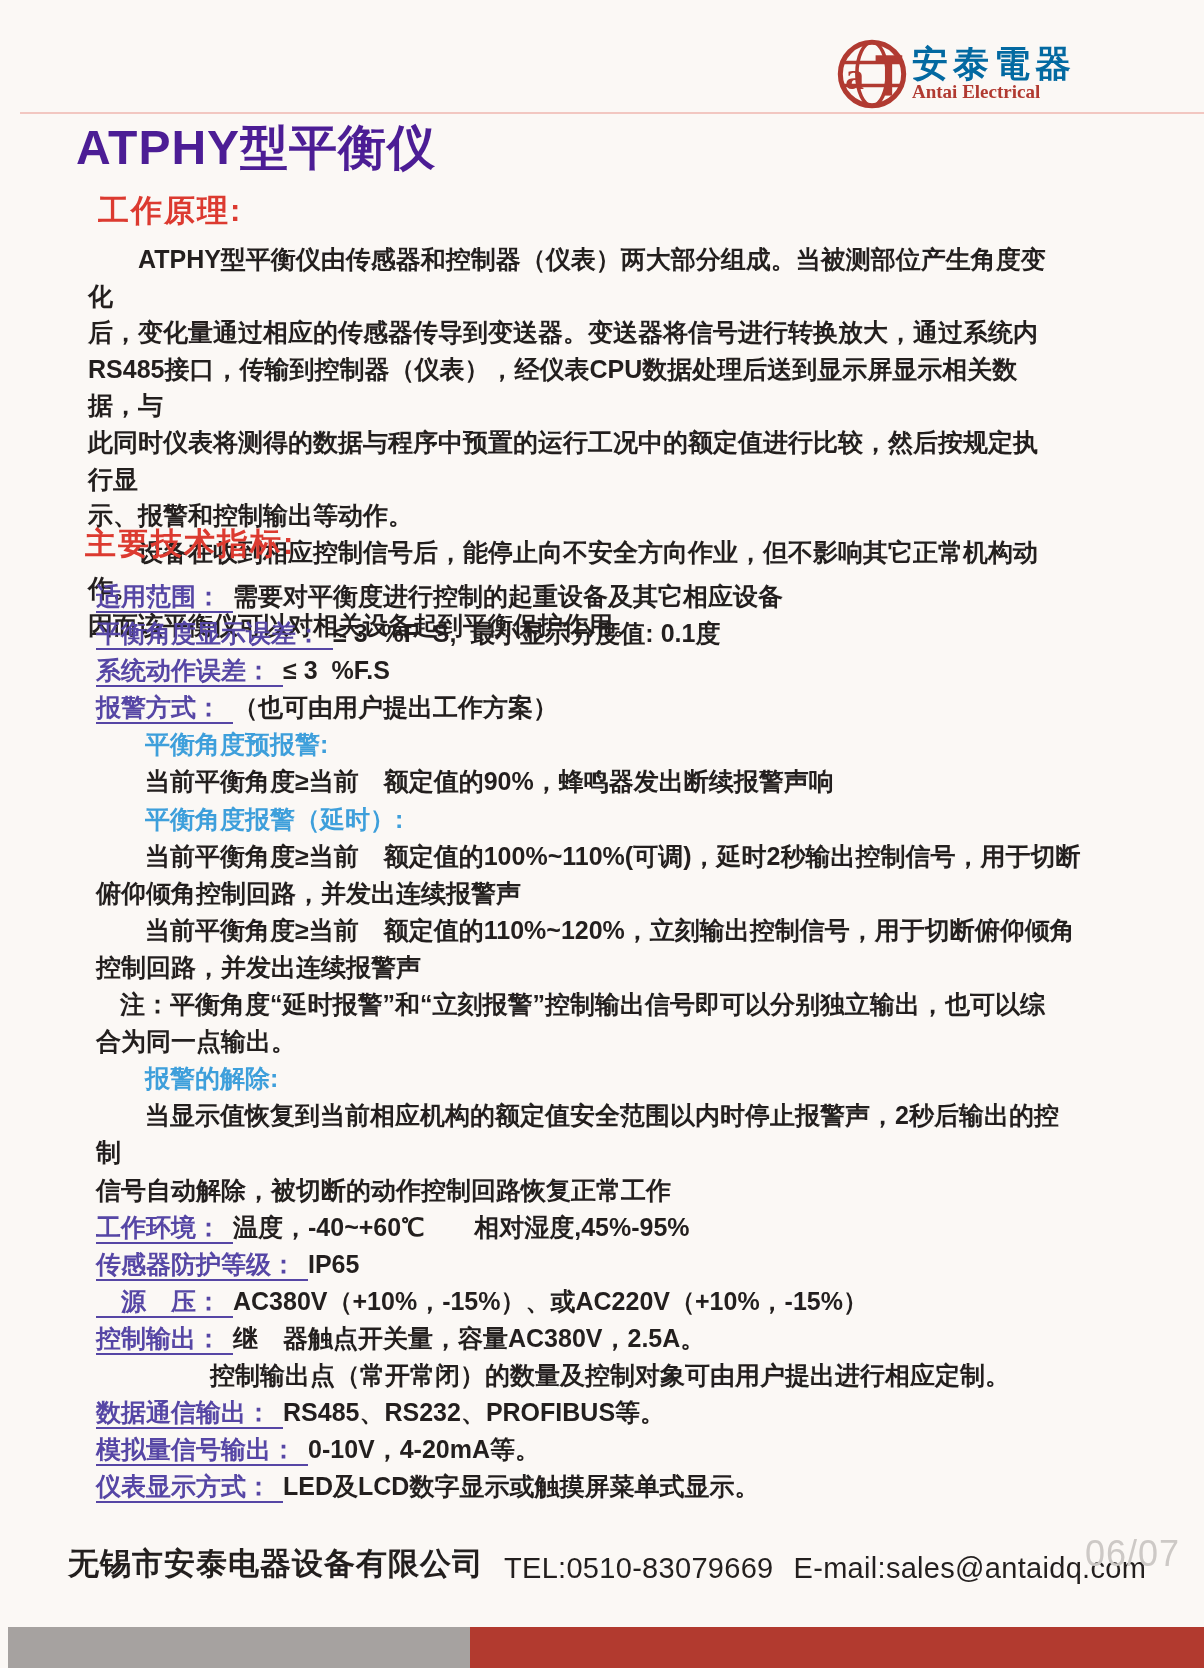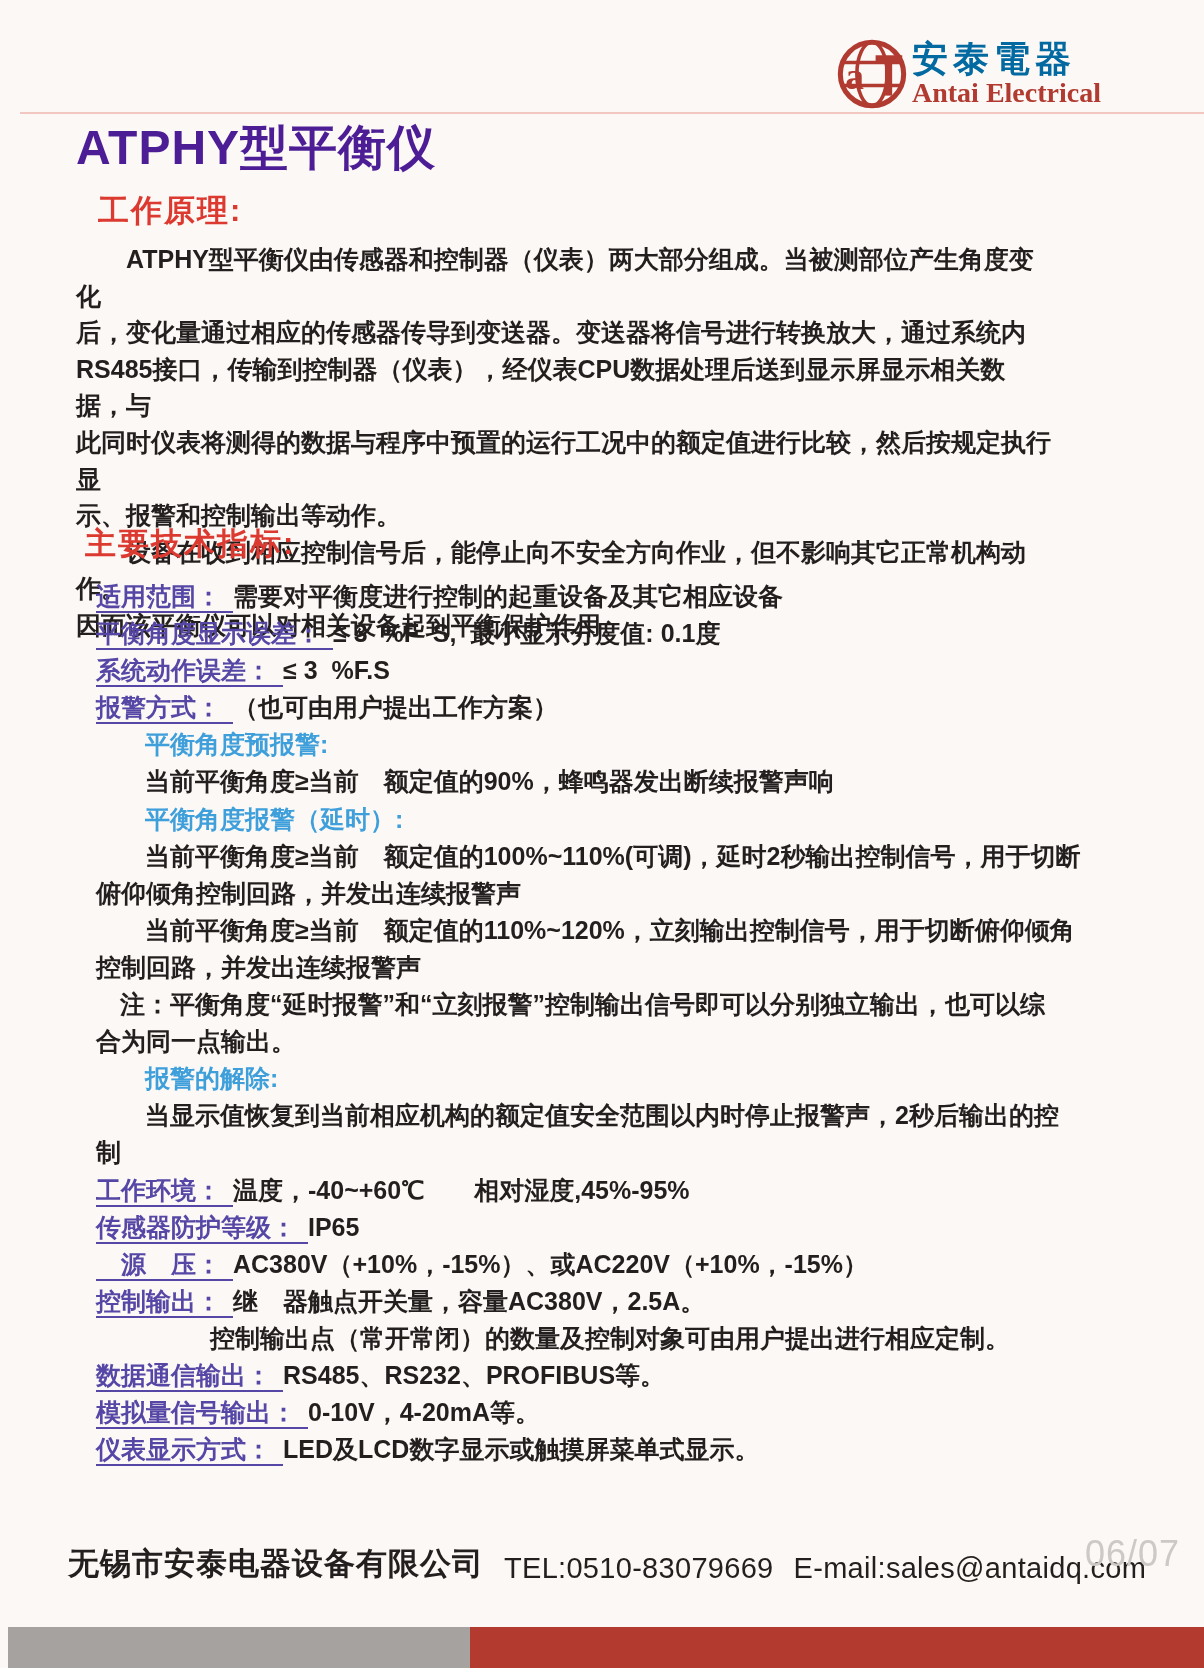--- a/index.html
+++ b/index.html
@@ -7,29 +7,29 @@
     width:1204px;height:1668px;position:relative;overflow:hidden;
     background:#FBF8F5;color:#231F1E;
     font-family:"Liberation Sans",sans-serif;
   }
   .top-rule{position:absolute;left:20px;right:0;top:112px;height:2px;background:#F2C7C1;}
   
   .logo{position:absolute;left:836px;top:38px;display:flex;align-items:center;gap:4px;}
   .emblem{width:72px;height:72px;flex:0 0 auto;}
   .logo-text{display:flex;flex-direction:column;}
   .logo-cn{font-family:"Liberation Serif",serif;font-weight:700;font-size:36px;line-height:1.02;color:#0369a1;letter-spacing:5px;}
-  .logo-en{font-family:"Liberation Serif",serif;font-weight:700;font-size:28px;line-height:1.05;color:#B13A31;}
+  .logo-en{font-family:"Liberation Serif",serif;font-weight:700;font-size:19px;line-height:1.05;color:#B13A31;}
   
   .title{position:absolute;left:76px;top:116px;font-size:48px;font-weight:700;color:#4c1d95;letter-spacing:1px;}
   .h-red{position:absolute;font-size:31px;font-weight:700;color:#DC3A30;letter-spacing:2px;}
   #h-principle{left:98px;top:190px;}
   #h-specs{left:85px;top:523px;text-align:center;}
   
   .principle{position:absolute;left:76px;top:241px;width:975px;font-size:25px;line-height:36.6px;font-weight:600;}
-  .p-line{white-space:pre-wrap;}
+  .p-line{white-space:pre-wrap;margin-left:12px;}
   .p-line.indent{text-indent:50px;}
   
   .specs{position:absolute;left:96px;top:578px;width:985px;font-size:25px;line-height:37.1px;font-weight:600;}
   .s-line{white-space:pre-wrap;}
   .s-label{color:#5646A5;border-bottom:2px solid #5646A5;padding-right:12px;padding-bottom:1px;}
   .subhead{color:#3E9FDB;padding-left:49px;}
   .bindent{text-indent:49px;}
   .note{text-indent:24px;}
   .indent2{text-indent:114px;}
   
@@ -84,20 +84,21 @@
     <div class="s-line bindent">当前平衡角度≥当前　额定值的90%，蜂鸣器发出断续报警声响</div>
     <div class="s-line subhead">平衡角度报警（延时）:</div>
     <div class="s-line bindent">当前平衡角度≥当前　额定值的100%~110%(可调)，延时2秒输出控制信号，用于切断</div>
     <div class="s-line">俯仰倾角控制回路，并发出连续报警声</div>
     <div class="s-line bindent">当前平衡角度≥当前　额定值的110%~120%，立刻输出控制信号，用于切断俯仰倾角</div>
     <div class="s-line">控制回路，并发出连续报警声</div>
     <div class="s-line note">注：平衡角度“延时报警”和“立刻报警”控制输出信号即可以分别独立输出，也可以综</div>
     <div class="s-line">合为同一点输出。</div>
     <div class="s-line subhead">报警的解除:</div>
     <div class="s-line bindent">当显示值恢复到当前相应机构的额定值安全范围以内时停止报警声，2秒后输出的控制</div>
+    <div class="s-line">信号自动解除，被切断的动作控制回路恢复正常工作</div>
     <div class="s-line"><span class="s-label">工作环境：</span><span class="s-value">温度，-40~+60℃　　相对湿度,45%-95%</span></div>
     <div class="s-line"><span class="s-label">传感器防护等级：</span><span class="s-value">IP65</span></div>
     <div class="s-line"><span class="s-label">　源　压：</span><span class="s-value">AC380V（+10%，-15%）、或AC220V（+10%，-15%）</span></div>
     <div class="s-line"><span class="s-label">控制输出：</span><span class="s-value">继　器触点开关量，容量AC380V，2.5A。</span></div>
     <div class="s-line indent2">控制输出点（常开常闭）的数量及控制对象可由用户提出进行相应定制。</div>
     <div class="s-line"><span class="s-label">数据通信输出：</span><span class="s-value">RS485、RS232、PROFIBUS等。</span></div>
     <div class="s-line"><span class="s-label">模拟量信号输出：</span><span class="s-value">0-10V，4-20mA等。</span></div>
     <div class="s-line"><span class="s-label">仪表显示方式：</span><span class="s-value">LED及LCD数字显示或触摸屏菜单式显示。</span></div>
   </div>
 

